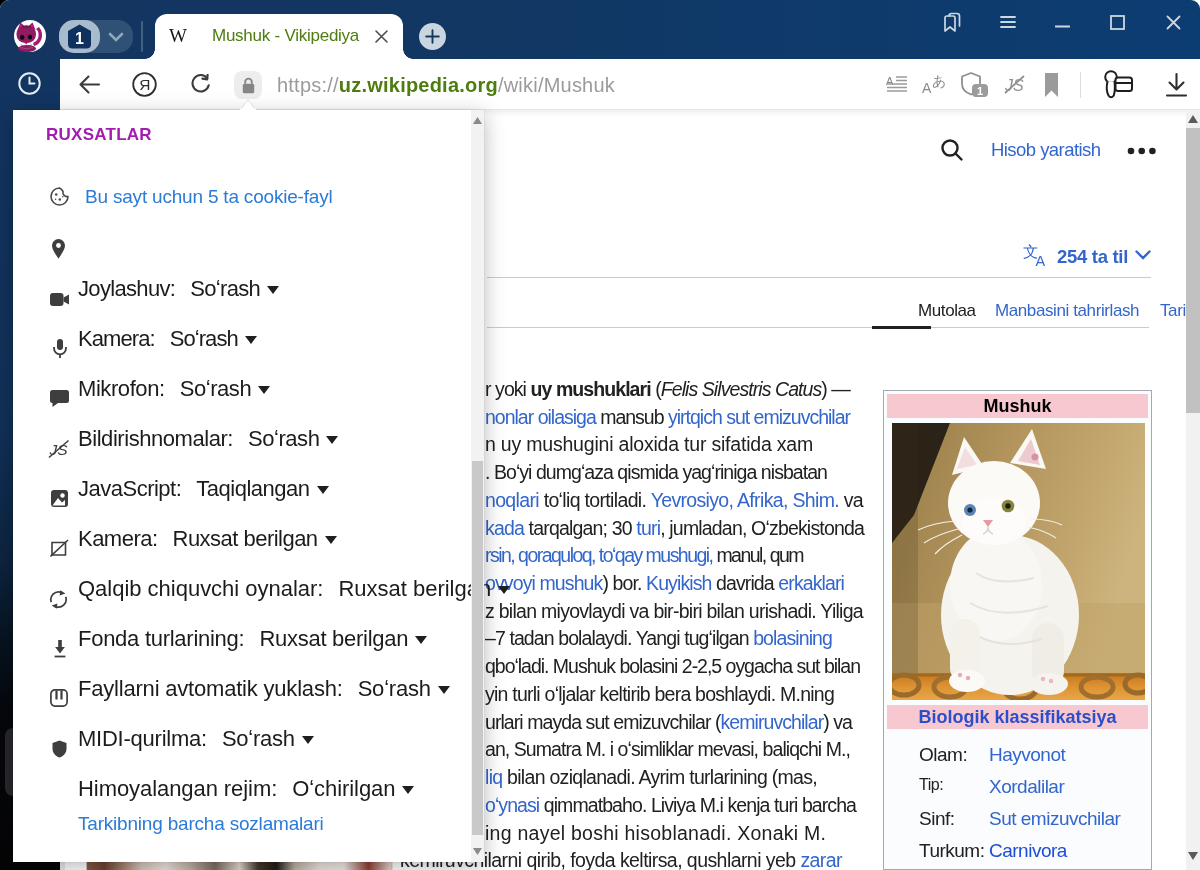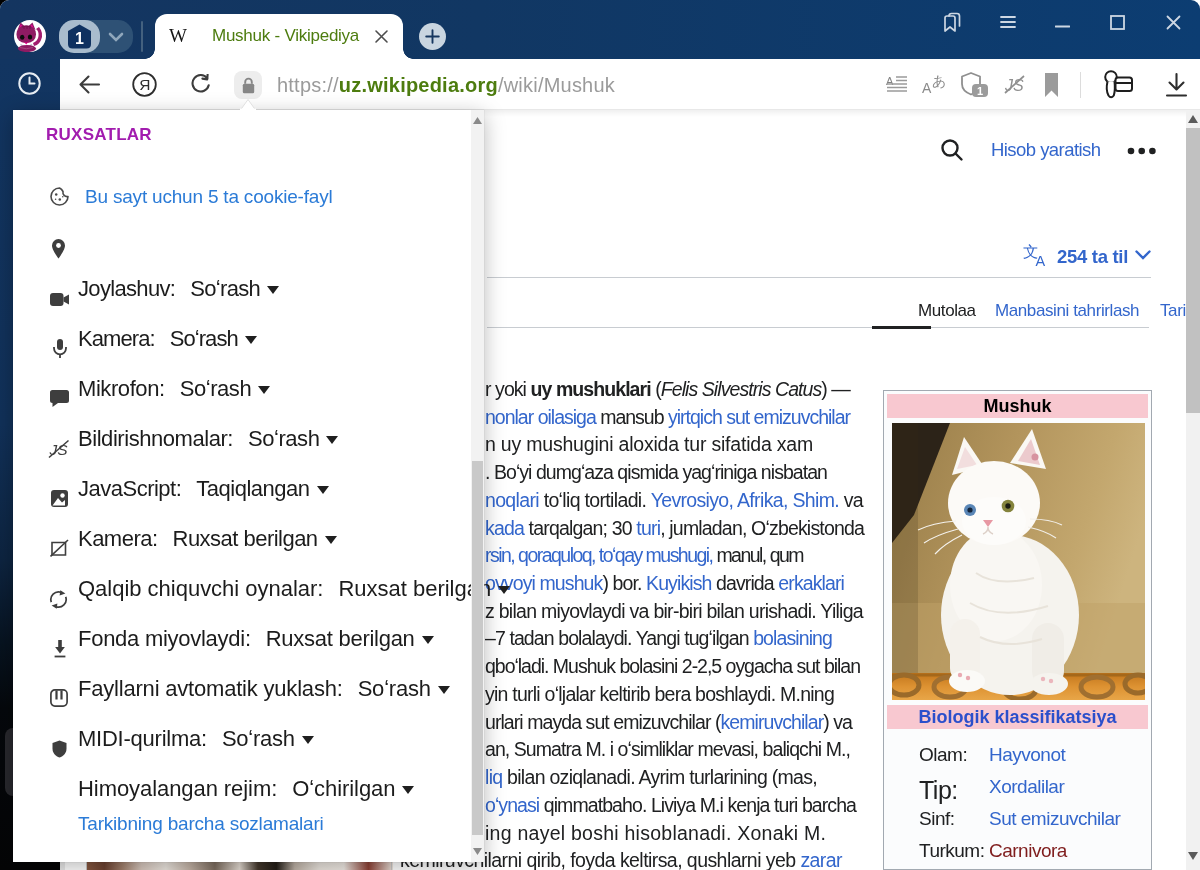--- a/index.html
+++ b/index.html
@@ -35,21 +35,21 @@
   .prow .lbl {}
   .prow .val { margin-left:15px; }
   .tri { display:inline-block; width:0; height:0; border-left:6.2px solid transparent;
     border-right:6.2px solid transparent; border-top:8.5px solid #1f1f1f; margin-left:7px; vertical-align:2.5px;}
   .plink { color:#2b7bd7; font-size:19px; letter-spacing:-0.2px; }
   .pscroll { left:471px; top:110px; width:13px; height:752px; background:#f2f2f2; }
   .pthumb { left:472px; top:461px; width:11px; height:374px; background:#c9c9c9; }
 
   
   .wlink { color:#3366cc; }
-  .rlink { color:#7f1d1d; }
+  .rlink { color:#1d4ed8; }
   .artline { font-size:19.5px; color:#202122; white-space:nowrap; }
   .hr1 { left:487px; top:277px; width:664px; height:1px; background:#c8ccd1; }
   .hr2 { left:487px; top:327px; width:662px; height:1px; background:#c8ccd1; }
   .mutunder { left:872px; top:326px; width:59px; height:3px; background:#202122; }
   .tabtext { font-size:17px; letter-spacing:-0.4px;margin-left:44px; }
   .infobox { left:883px; top:390px; width:269px; height:480px; border:1px solid #a2a9b1;
     background:#fbfcfd; }
   .pinkrow { background:#f8c8d0; text-align:center; font-weight:bold; }
   .scrolltrack { left:1186px; top:110px; width:14px; height:760px; background:#f1f1f1; }
   .scrollthumb { left:1186px; top:128px; width:14px; height:285px; background:#c1c1c1; }
@@ -285,21 +285,21 @@
     <circle cx="116" cy="83" r="2.7" fill="#1c1c10"></circle>
     <polygon points="91,97 101,97 96,104" fill="#e798a3"></polygon>
     <path d="M96 104 q0 5 -5 7 M96 104 q0 5 5 7" fill="none" stroke="#ddd0c8" stroke-width="1.4"></path>
     <path d="M64 98 q-24 2 -38 9 M66 106 q-22 6 -34 14 M70 112 q-18 9 -27 19" fill="none" stroke="#f4f1ec" stroke-width="1.2"></path>
     <path d="M138 96 q20 0 32 6 M136 104 q18 4 28 11" fill="none" stroke="#f2efe9" stroke-width="1.2"></path>
     <path d="M84 150 q20 14 58 5 M78 180 q30 18 78 3 M88 214 q26 13 62 2" fill="none" stroke="#e8e3da" stroke-width="2"></path>
   </svg>
   <div class="abs pinkrow nw" style="left:887px;top:705px;width:261px;height:24px;font-size:18px;color:#2b4fcb;padding-top:2px">Biologik klassifikatsiya</div>
   <div class="abs nw" style="left:919px;top:744px;font-size:19px;letter-spacing:-0.5px;color:#202122">Olam:</div>
   <div class="abs nw wlink" style="left:989px;top:744px;font-size:19px;letter-spacing:-0.5px">Hayvonot</div>
-  <div class="abs nw" style="left:919px;top:776px;font-size:25px;letter-spacing:-0.5px;color:#202122">Tip:</div>
+  <div class="abs nw" style="left:919px;top:776px;font-size:16px;letter-spacing:-0.5px;color:#202122">Tip:</div>
   <div class="abs nw wlink" style="left:989px;top:776px;font-size:19px;letter-spacing:-0.5px">Xordalilar</div>
   <div class="abs nw" style="left:919px;top:808px;font-size:19px;letter-spacing:-0.5px;color:#202122">Sinf:</div>
   <div class="abs nw wlink" style="left:989px;top:808px;font-size:19px;letter-spacing:-0.5px">Sut emizuvchilar</div>
   <div class="abs nw" style="left:919px;top:840px;font-size:19px;letter-spacing:-0.5px;color:#202122">Turkum:</div>
   <div class="abs nw rlink" style="left:989px;top:840px;font-size:19px;letter-spacing:-0.5px">Carnivora</div>
 
   <div class="abs scrolltrack"></div>
   <div class="abs scrollthumb"></div>
   <svg class="abs" style="left:1188px;top:115px" width="10" height="8" viewBox="0 0 10 8">
     <polygon points="5,0 10,8 0,8" fill="#5a5a5a"></polygon>
@@ -326,21 +326,21 @@
   </svg>
   <div class="abs plink nw" style="left:85px;top:186px">Bu sayt uchun 5 ta cookie-fayl</div>
 
   <div class="abs prow nw" style="left:78px;top:239px;letter-spacing:-0.673px"><span class="lbl">Joylashuv:</span><span class="val">Soʻrash</span><span class="tri"></span></div>
   <div class="abs prow nw" style="left:78px;top:289px;letter-spacing:-0.925px"><span class="lbl">Kamera:</span><span class="val">Soʻrash</span><span class="tri"></span></div>
   <div class="abs prow nw" style="left:78px;top:339px;letter-spacing:-0.426px"><span class="lbl">Mikrofon:</span><span class="val">Soʻrash</span><span class="tri"></span></div>
   <div class="abs prow nw" style="left:78px;top:389px;letter-spacing:-0.449px"><span class="lbl">Bildirishnomalar:</span><span class="val">Soʻrash</span><span class="tri"></span></div>
   <div class="abs prow nw" style="left:78px;top:439px;letter-spacing:-0.5px"><span class="lbl">JavaScript:</span><span class="val">Taqiqlangan</span><span class="tri"></span></div>
   <div class="abs prow nw" style="left:78px;top:489px;letter-spacing:-0.52px"><span class="lbl">Kamera:</span><span class="val">Ruxsat berilgan</span><span class="tri"></span></div>
   <div class="abs prow nw" style="left:78px;top:539px;letter-spacing:-0.014px"><span class="lbl">Qalqib chiquvchi oynalar:</span><span class="val">Ruxsat berilgan</span><span class="tri"></span></div>
-  <div class="abs prow nw" style="left:78px;top:589px;letter-spacing:-0.268px"><span class="lbl">Fonda miyovlaydi:</span><span class="val">Ruxsat berilgan</span><span class="tri"></span></div>
+  <div class="abs prow nw" style="left:78px;top:589px;letter-spacing:-0.268px"><span class="lbl">Fonda turlarining:</span><span class="val">Ruxsat berilgan</span><span class="tri"></span></div>
   <div class="abs prow nw" style="left:78px;top:639px;letter-spacing:-0.199px"><span class="lbl">Fayllarni avtomatik yuklash:</span><span class="val">Soʻrash</span><span class="tri"></span></div>
   <div class="abs prow nw" style="left:78px;top:689px;letter-spacing:-0.237px"><span class="lbl">MIDI-qurilma:</span><span class="val">Soʻrash</span><span class="tri"></span></div>
   <div class="abs prow nw" style="left:78px;top:739px;letter-spacing:-0.068px"><span class="lbl">Himoyalangan rejim:</span><span class="val">Oʻchirilgan</span><span class="tri"></span></div>
 
   <svg class="abs" style="left:52px;top:239px" width="13" height="20" viewBox="0 0 13 20">
     <path d="M6.5 0 a6.5 6.5 0 0 1 6.5 6.5 c0 4.8 -6.5 13 -6.5 13 S0 11.3 0 6.5 A6.5 6.5 0 0 1 6.5 0 Z" fill="#3e3e3e"></path>
     <circle cx="6.5" cy="6.5" r="2.4" fill="#fff"></circle>
   </svg>
   <svg class="abs" style="left:50px;top:293px" width="19" height="13" viewBox="0 0 19 13">
     <rect x="0" y="0" width="13.5" height="13" rx="3" fill="#3e3e3e"></rect>

